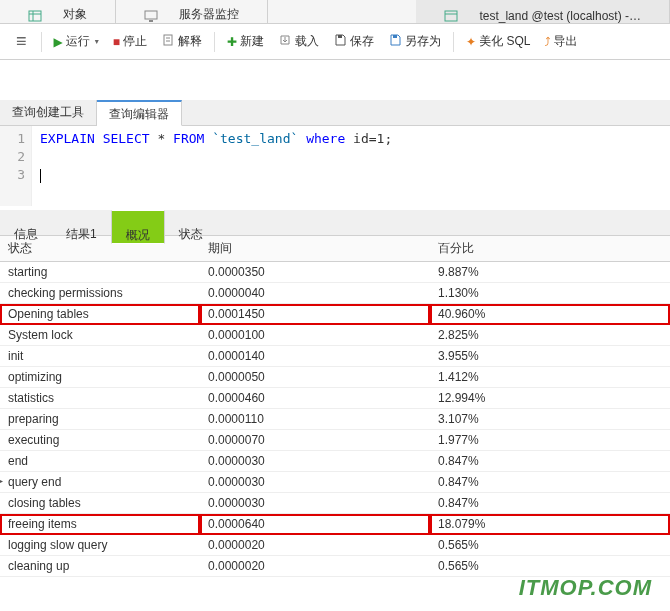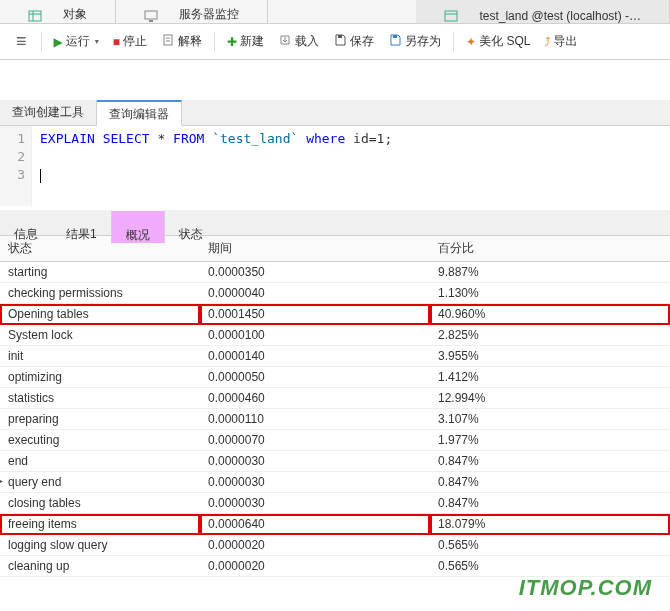--- a/index.html
+++ b/index.html
@@ -19,21 +19,21 @@
 .query-tab.active { background: #fff; border-top: 2px solid #4a90d9; border-bottom: 1px solid #fff; margin-bottom: -1px; }
 .editor { display: flex; min-height: 80px; background: #fff; font-family: Consolas, monospace; font-size: 13px; }
 .gutter { width: 32px; background: #f5f5f5; color: #999; text-align: right; padding: 4px 6px 4px 0; border-right: 1px solid #eee; }
 .gutter div { line-height: 18px; }
 .code { padding: 4px 8px; line-height: 18px; }
 .kw { color: #0000ff; }
 .str { color: #0369a1; }
 .cursor { display: inline-block; width: 1px; height: 14px; background: #000; vertical-align: middle; }
 .result-tabs { display: flex; height: 26px; background: #f0f0f0; border-bottom: 1px solid #d0d0d0; margin-top: 4px; }
 .result-tab { padding: 16px 14px; cursor: pointer; }
-.result-tab.active { background: #f0abfc; border: 1px solid #d0d0d0; border-bottom: 1px solid #fff; border-top: 1px solid #fff; margin-bottom: -1px; }
+.result-tab.active { background: #84cc16; border: 1px solid #d0d0d0; border-bottom: 1px solid #fff; border-top: 1px solid #fff; margin-bottom: -1px; }
 .table { width: 100%; border-collapse: collapse; }
 .table th { text-align: left; font-weight: normal; padding: 4px 8px; border-bottom: 1px solid #d0d0d0; background: #fafafa; }
 .table td { padding: 3px 8px; border-bottom: 1px solid #eee; }
 .col-status { width: 200px; }
 .col-time { width: 230px; }
 .col-pct { }
 .row-hl td { outline: 2px solid #d00; outline-offset: -2px; }
 .row-arrow { position: relative; }
 .row-arrow::before { content: "▸"; position: absolute; left: -2px; color: #555; font-size: 10px; }
 .watermark { position: fixed; right: 18px; bottom: 10px; font-size: 22px; font-weight: bold; color: #4a9b4a; font-style: italic; letter-spacing: 1px; pointer-events: none; }

